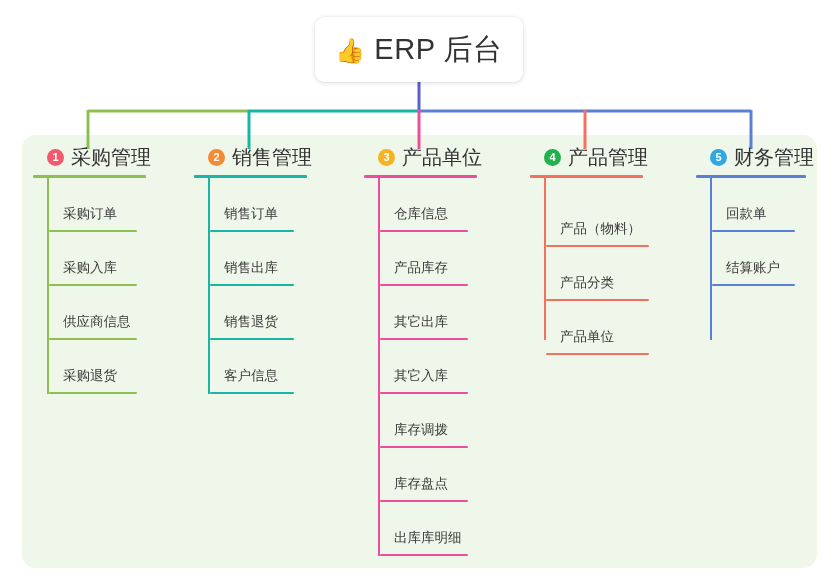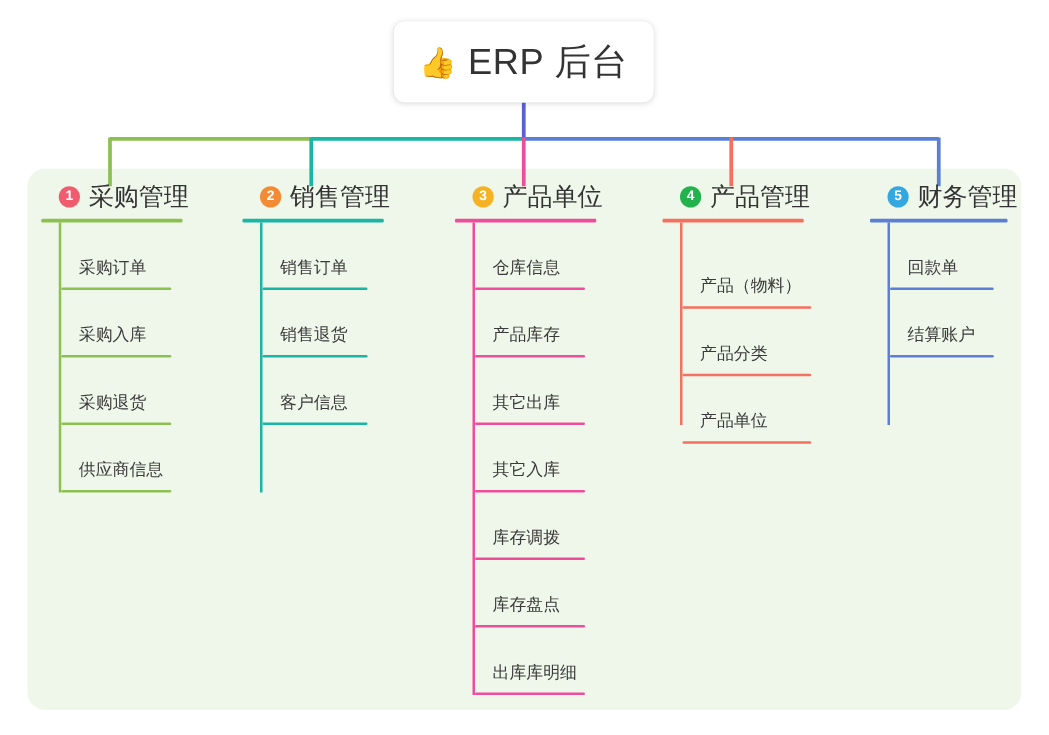--- a/index.html
+++ b/index.html
@@ -163,42 +163,46 @@
           <div class="spine" style="background: rgb(140, 193, 82); height: 216px;"></div>
           <div class="item">
             <span class="item-label">采购订单</span>
             <div class="item-rule" style="background: rgb(140, 193, 82); width: 88px;"></div>
           </div>
           <div class="item">
             <span class="item-label">采购入库</span>
             <div class="item-rule" style="background: rgb(140, 193, 82); width: 88px;"></div>
           </div>
           <div class="item">
+            <span class="item-label">供应商信息</span>
+            <div class="item-rule" style="background: rgb(140, 193, 82); width: 88px;"></div>
+          </div>
+          <div class="item">
             <span class="item-label">采购退货</span>
-            <div class="item-rule" style="background: rgb(140, 193, 82); width: 88px;"></div>
-          </div>
-          <div class="item">
-            <span class="item-label">供应商信息</span>
             <div class="item-rule" style="background: rgb(140, 193, 82); width: 88px;"></div>
           </div>
         </div>
       </div>
       <div class="column" style="left: 194px;">
         <div class="col-head">
           <span class="badge" style="background: rgb(242, 139, 51);">2</span>
           <span class="col-title">销售管理</span>
         </div>
         <div class="head-rule" style="background: rgb(25, 181, 165); width: 113px;"></div>
         <div class="items" style="padding-top: 0px;">
           <div class="spine" style="background: rgb(25, 181, 165); height: 216px;"></div>
           <div class="item">
             <span class="item-label">销售订单</span>
             <div class="item-rule" style="background: rgb(25, 181, 165); width: 84px;"></div>
           </div>
           <div class="item">
+            <span class="item-label">销售出库</span>
+            <div class="item-rule" style="background: rgb(25, 181, 165); width: 84px;"></div>
+          </div>
+          <div class="item">
             <span class="item-label">销售退货</span>
             <div class="item-rule" style="background: rgb(25, 181, 165); width: 84px;"></div>
           </div>
           <div class="item">
             <span class="item-label">客户信息</span>
             <div class="item-rule" style="background: rgb(25, 181, 165); width: 84px;"></div>
           </div>
         </div>
       </div>
       <div class="column" style="left: 364px;">

